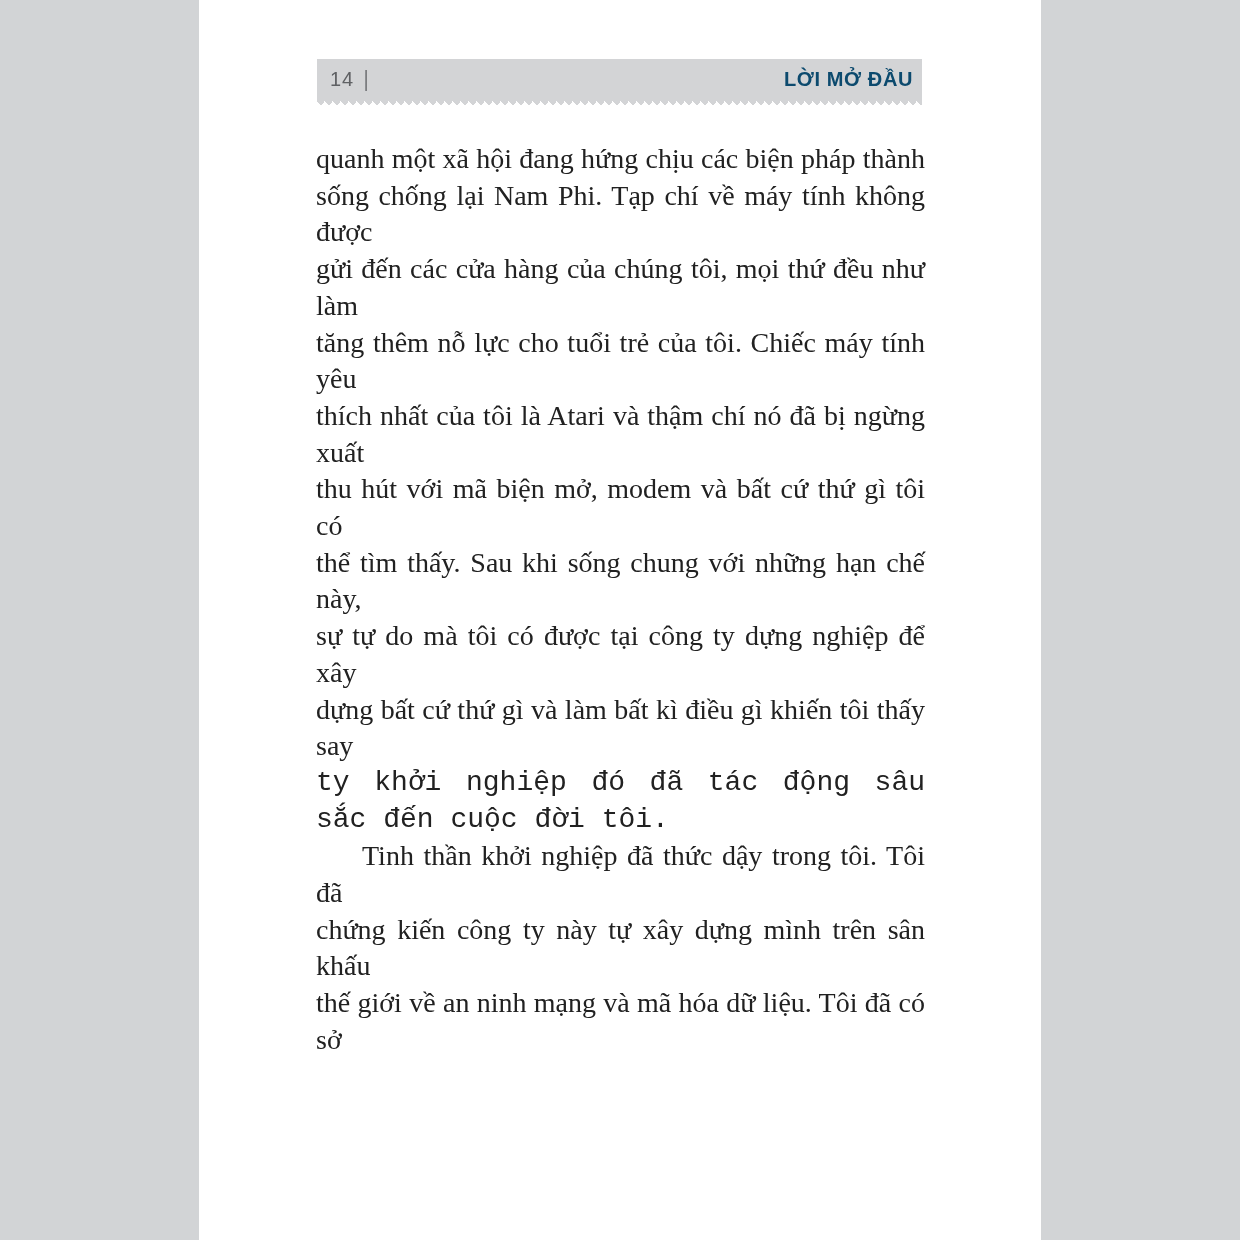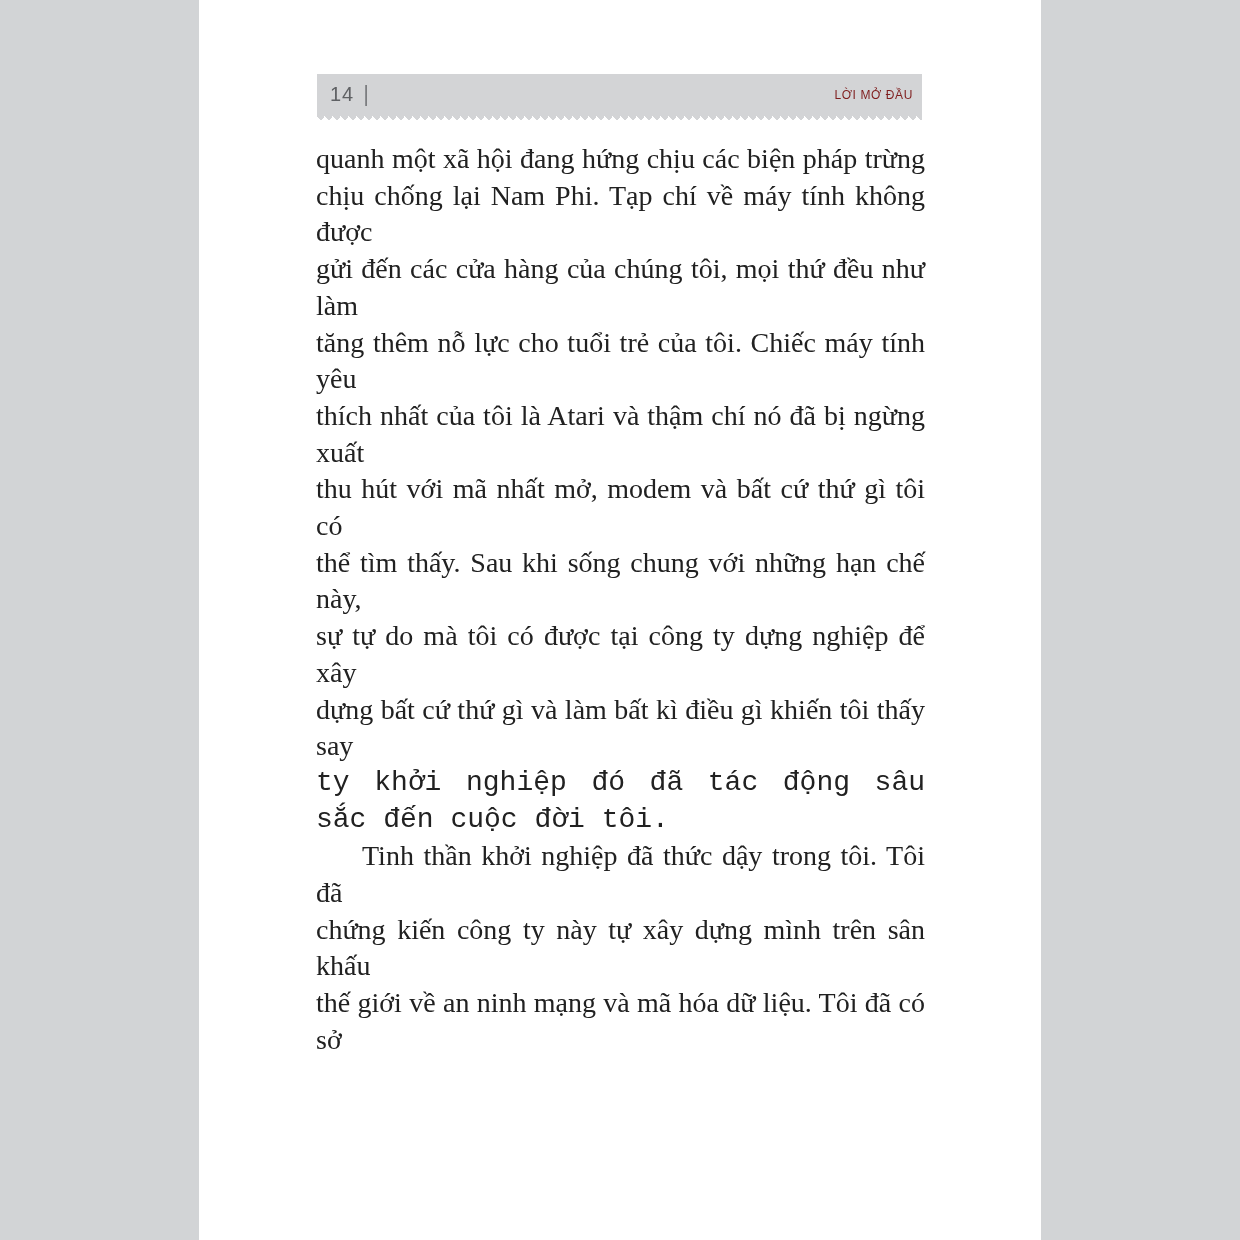--- a/index.html
+++ b/index.html
@@ -20,21 +20,21 @@
   .gutter{
     position:absolute;top:0;bottom:0;width:199px;
     background:var(--gutter);
   }
   .gutter.left{left:0;}
   .gutter.right{right:0;}
 
   
   .band{
     position:absolute;
-    left:317px;top:74px;
+    left:317px;top:59px;
     width:605px;height:41px;
     background:var(--band);
     display:flex;
     align-items:center;
     justify-content:space-between;
     padding:0 9px 0 13px;
     box-sizing:border-box;
     font-family:"Liberation Sans","DejaVu Sans",sans-serif;
     color:var(--band-text);
   }
@@ -49,23 +49,24 @@
     letter-spacing:1px;
     display:flex;align-items:center;gap:9px;
   }
   .page-num .divider{
     font-size:22px;
     font-weight:400;
     opacity:.75;
     position:relative;top:-1px;
   }
   .running-title{
-    font-size:12px;
+    font-size:20px;
     letter-spacing:.6px;
-    color:#7f1d1d;
+    color:#0c4a6e;
+    font-weight:bold;
   }
 
   
   .body-text{
     position:absolute;
     left:316px;top:141px;
     width:609px;
     font-size:28px;
     line-height:36.7px;
     color:var(--body-text);
@@ -91,26 +92,26 @@
 
 <div class="band">
   <span class="page-num">
     <span>14</span>
     <span class="divider">|</span>
   </span>
   <span class="running-title">LỜI MỞ ĐẦU</span>
 </div>
 
 <div class="body-text">
-    <div class="line">quanh một xã hội đang hứng chịu các biện pháp trừng</div>
-    <div class="line">chịu chống lại Nam Phi. Tạp chí về máy tính không được</div>
+    <div class="line">quanh một xã hội đang hứng chịu các biện pháp thành</div>
+    <div class="line">sống chống lại Nam Phi. Tạp chí về máy tính không được</div>
     <div class="line">gửi đến các cửa hàng của chúng tôi, mọi thứ đều như làm</div>
     <div class="line">tăng thêm nỗ lực cho tuổi trẻ của tôi. Chiếc máy tính yêu</div>
     <div class="line">thích nhất của tôi là Atari và thậm chí nó đã bị ngừng xuất</div>
-    <div class="line">thu hút với mã nhất mở, modem và bất cứ thứ gì tôi có</div>
+    <div class="line">thu hút với mã biện mở, modem và bất cứ thứ gì tôi có</div>
     <div class="line">thể tìm thấy. Sau khi sống chung với những hạn chế này,</div>
     <div class="line">sự tự do mà tôi có được tại công ty dựng nghiệp để xây</div>
     <div class="line">dựng bất cứ thứ gì và làm bất kì điều gì khiến tôi thấy say</div>
     <div class="line last">ty khởi nghiệp đó đã tác động sâu sắc đến cuộc đời tôi.</div>
     <div class="line indent">Tinh thần khởi nghiệp đã thức dậy trong tôi. Tôi đã</div>
     <div class="line">chứng kiến công ty này tự xây dựng mình trên sân khấu</div>
     <div class="line">thế giới về an ninh mạng và mã hóa dữ liệu. Tôi đã có sở</div>
   </div>
 
 </body></html>

